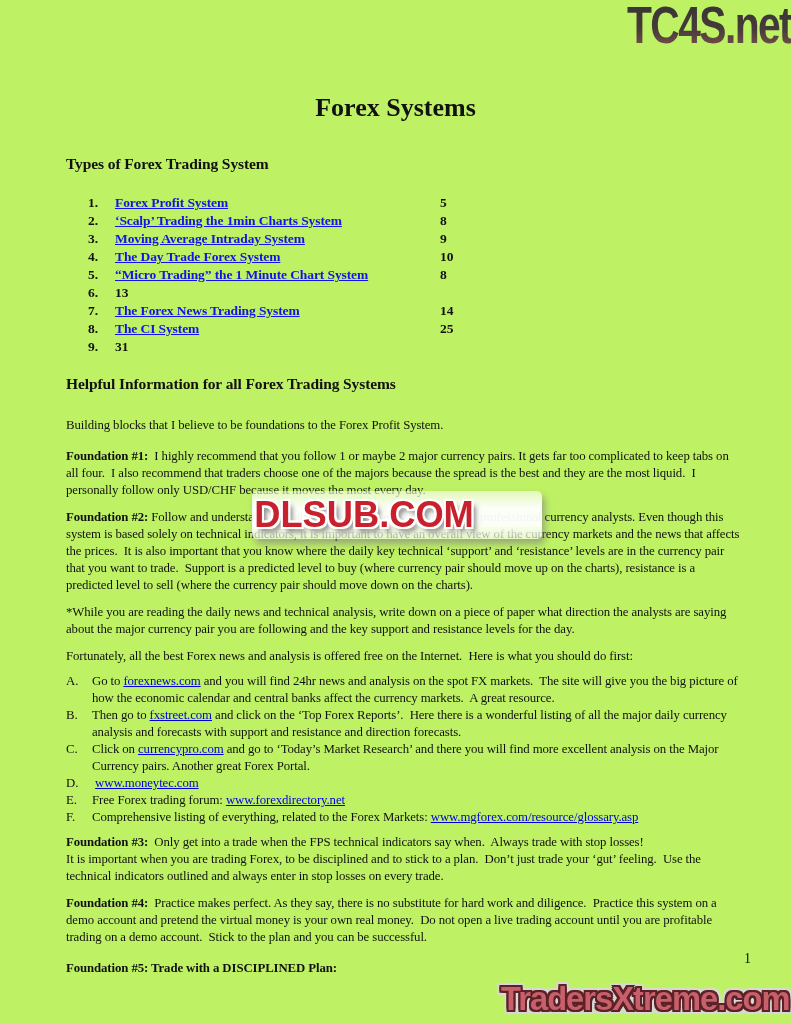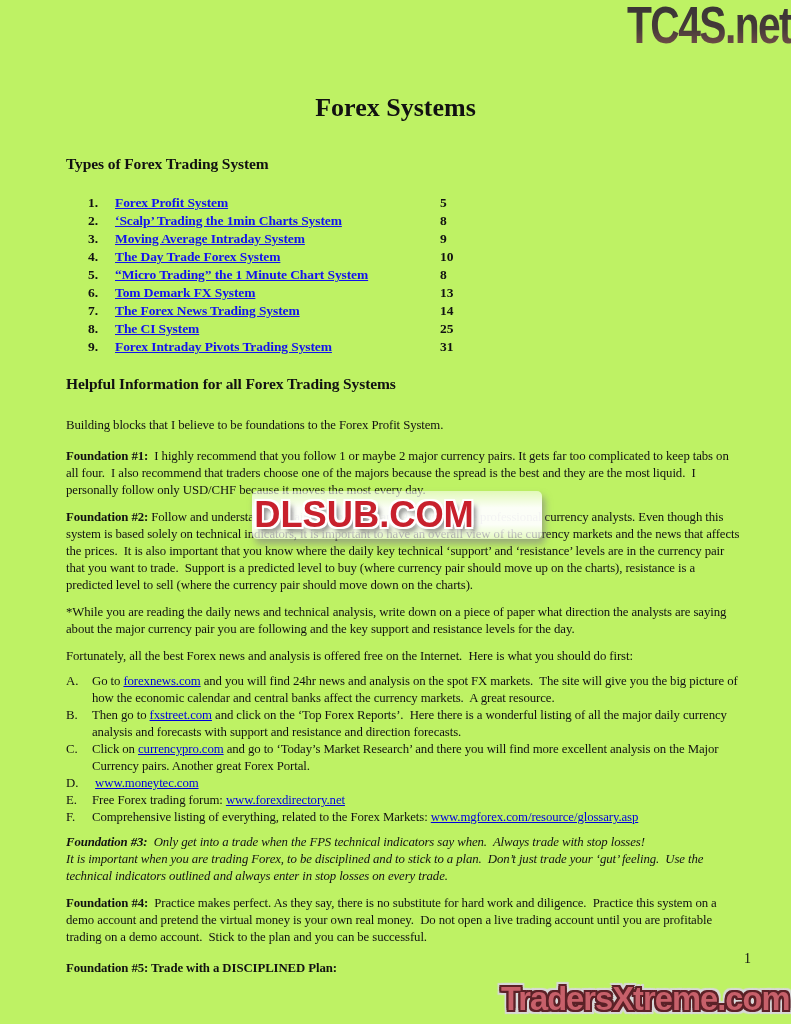--- a/index.html
+++ b/index.html
@@ -41,21 +41,21 @@
   .toc-row{display:flex;height:18px;align-items:baseline;font-size:13.5px;font-weight:bold;}
   .toc-num{width:27px;}
   .toc-link-cell{width:325px;}
   .toc-link{color:#1212ee;text-decoration:underline;cursor:pointer;}
   .toc-page{color:#111;}
   
   .para{margin:10px 0 0 0;white-space:pre-wrap;}
   .para b{letter-spacing:-0.1px;}
   .m12{margin-top:24px;}
   .m14{margin-top:14px;}
-  .m8{margin-top:8px;font-style:italic;}
+  .m8{margin-top:8px;}
   .m10{margin-top:10px;}
   .body-link{color:#0000dd;text-decoration:underline;cursor:pointer;}
   
   .steps{margin-top:8px;}
   .step-row{display:flex;}
   .step-marker{width:26px;flex:none;}
   .step-content{flex:1;white-space:pre-wrap;}
   
   .watermark{
     position:absolute;left:252px;top:491px;width:290px;height:48px;
@@ -125,36 +125,34 @@
         <span class="toc-link-cell"><a class="toc-link">The Day Trade Forex System</a></span>
         <span class="toc-page">10</span>
       </div>
       <div class="toc-row">
         <span class="toc-num">5.</span>
         <span class="toc-link-cell"><a class="toc-link"> “Micro Trading” the 1 Minute Chart System</a></span>
         <span class="toc-page">8</span>
       </div>
       <div class="toc-row">
         <span class="toc-num">6.</span>
-        <span class="toc-link-cell"><a class="toc-link">Tom Demark FX System</a></span>
         <span class="toc-page">13</span>
       </div>
       <div class="toc-row">
         <span class="toc-num">7.</span>
         <span class="toc-link-cell"><a class="toc-link">The Forex News Trading System</a></span>
         <span class="toc-page">14</span>
       </div>
       <div class="toc-row">
         <span class="toc-num">8.</span>
         <span class="toc-link-cell"><a class="toc-link">The CI System</a></span>
         <span class="toc-page">25</span>
       </div>
       <div class="toc-row">
         <span class="toc-num">9.</span>
-        <span class="toc-link-cell"><a class="toc-link">Forex Intraday Pivots Trading System</a></span>
         <span class="toc-page">31</span>
       </div>
     </div>
 
     <h2 class="sect-heading info-heading">Helpful Information for all Forex Trading Systems</h2>
 
     <p class="para m12">Building blocks that I believe to be foundations to the Forex Profit System.</p>
 
     <p class="para m14"><b>Foundation #1:</b><span>  I highly recommend that you follow 1 or maybe 2 major currency pairs. It gets far too complicated to keep tabs on all four.  I also recommend that traders choose one of the majors because the spread is the best and they are the most liquid.  I personally follow only USD/CHF because it moves the most every day.</span></p>
 

